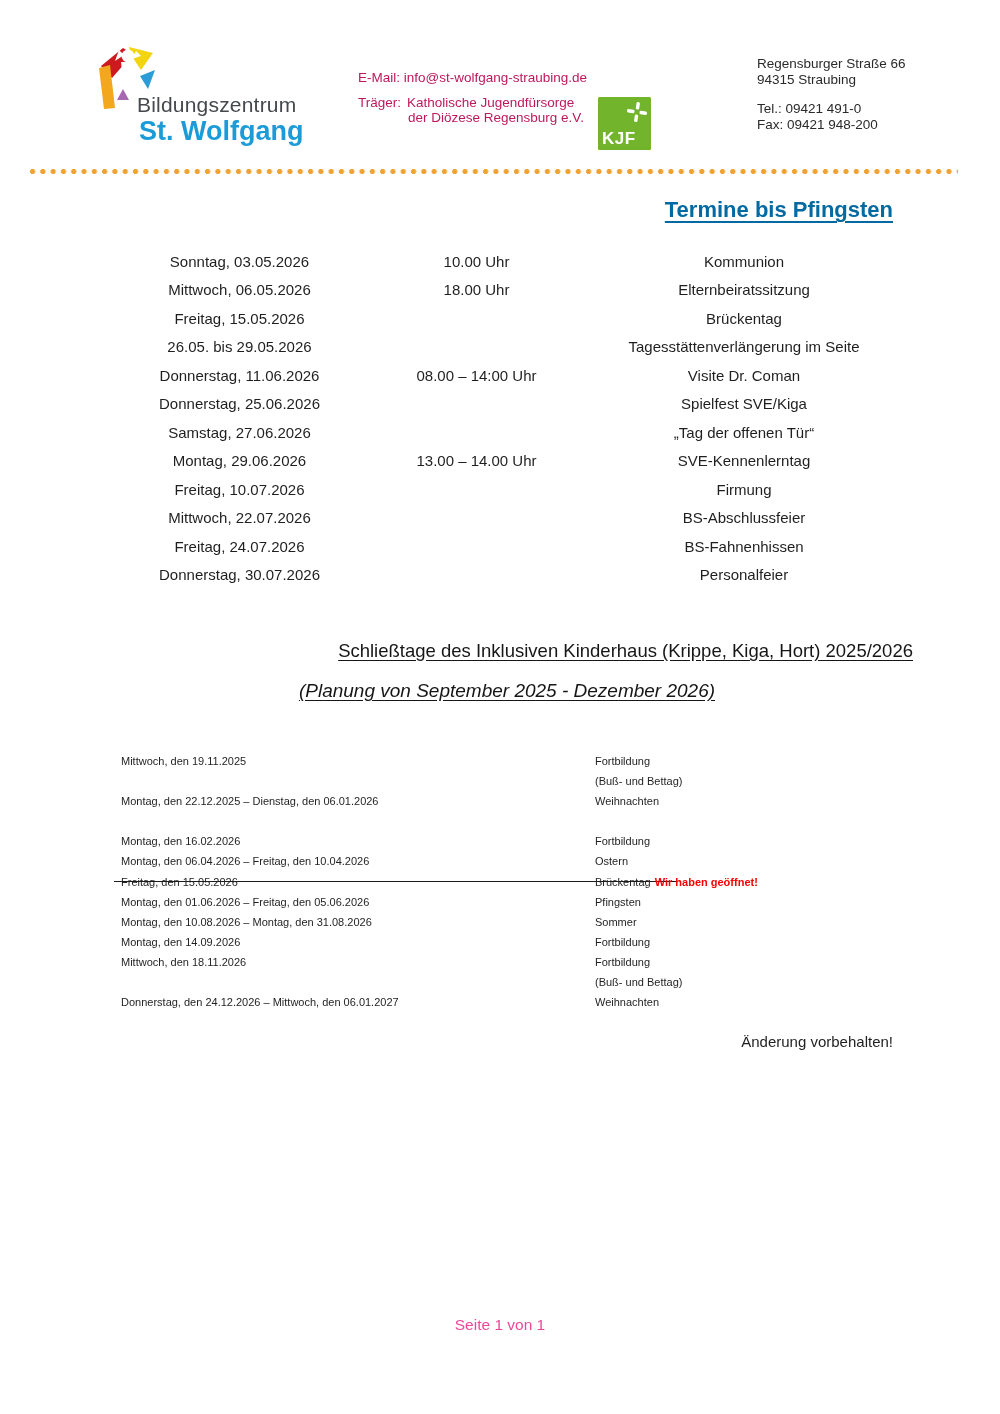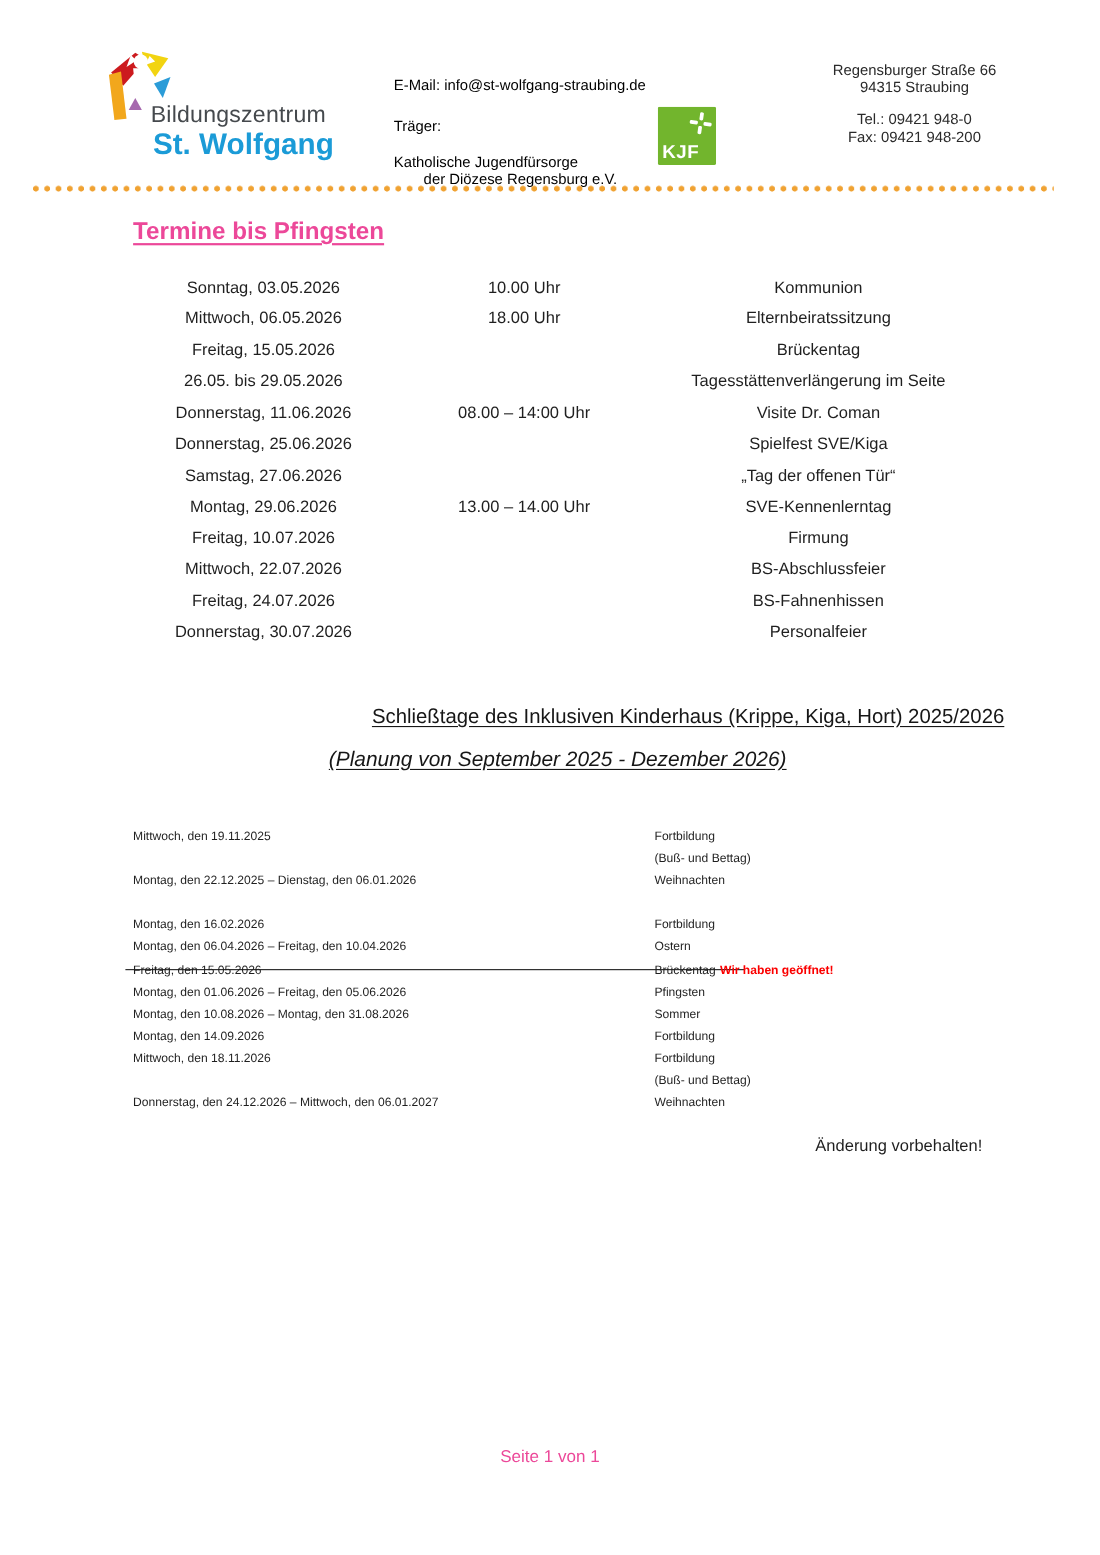--- a/index.html
+++ b/index.html
@@ -12,41 +12,41 @@
   .lg-red{fill:var(--logo-red,#cc1a1e);}
   .lg-yellow{fill:var(--logo-yellow,#f2d411);}
   .lg-blue{fill:var(--logo-lightblue,#2b9cd8);}
   .lg-purple{fill:var(--logo-purple,#a668ae);}
   .lg-white{fill:#ffffff;}
   .logo-org{position:absolute;left:137px;top:93px;font-size:21px;letter-spacing:.2px;
             color:var(--logo-gray,#45494d);}
   .logo-name{position:absolute;left:139px;top:116px;font-size:27px;font-weight:bold;
              color:var(--logo-blue,#1b9bd7);}
 
-  .contact-center{position:absolute;left:358px;top:70px;font-size:13.5px;line-height:15px;color:#000000;}
+  .contact-center{position:absolute;left:358px;top:70px;font-size:13.5px;line-height:15px;color:#be185d;}
   .cc-row{white-space:nowrap;}
-  .cc-traeger{margin-top:22px;display:flex;gap:18px;flex-direction:column;}
+  .cc-traeger{margin-top:10px;display:flex;gap:6px;}
   .cc-val div{white-space:nowrap;}
   .cc-val div:last-child{text-align:center;padding-left:1px;}
 
   .kjf{position:absolute;left:598px;top:97px;width:53px;height:53px;}
   .kjf-bg{fill:var(--kjf-green,#72b52d);}
   .kjf-cross rect{fill:#fff;}
   .kjf-text{font-size:17px;font-weight:bold;fill:#fff;letter-spacing:.5px;}
 
-  .contact-right{position:absolute;left:757px;top:56px;font-size:13.5px;line-height:15.5px;color:#2a2a2a;text-align:center;}
+  .contact-right{position:absolute;left:757px;top:56px;font-size:13.5px;line-height:15.5px;color:#2a2a2a;}
   .cr-tel{margin-top:14px;}
 
   .dotted-divider{position:absolute;left:30px;top:166px;width:928px;height:11px;
     background-image:radial-gradient(circle at 2.6px 5.5px,var(--accent-dots,#f0a232) 2.3px,rgba(240,162,50,0) 2.9px);
     background-size:10.3px 11px;background-repeat:repeat-x;}
 
   
-  .doc-title{position:absolute;left:121px;top:197px;width:772px;text-align:left;
-             font-size:22px;font-weight:bold;color:#ec4899;
+  .doc-title{position:absolute;left:121px;top:197px;width:772px;text-align:right;
+             font-size:22px;font-weight:bold;color:#0369a1;
              text-decoration:underline;text-decoration-thickness:2px;text-underline-offset:4px;}
   .sec-title{position:absolute;left:101px;top:640px;width:812px;text-align:right;font-size:18.5px;
              color:#161616;text-decoration:underline;text-underline-offset:3px;}
   .sec-sub{position:absolute;left:101px;top:680px;width:812px;text-align:center;font-size:19px;
            font-style:italic;color:#161616;text-decoration:underline;text-underline-offset:3px;}
 
   
   #termine-rows{position:absolute;left:121px;top:247px;width:772px;font-size:15px;}
   .t1-row{display:grid;grid-template-columns:237px 237px 1fr;height:28.5px;align-items:center;text-align:center;}
   .t1-col{white-space:nowrap;}
@@ -103,21 +103,21 @@
       <rect x="-1.7" y="-10" width="3.4" height="7.4" rx="1.2" transform="rotate(98)"></rect>
       <rect x="-1.7" y="-10" width="3.4" height="7.4" rx="1.2" transform="rotate(188)"></rect>
       <rect x="-1.7" y="-10" width="3.4" height="7.4" rx="1.2" transform="rotate(278)"></rect>
     </g>
     <text class="kjf-text" x="4" y="47">KJF</text>
   </svg>
 
   <div class="contact-right">
     <div>Regensburger Straße 66</div>
     <div>94315 Straubing</div>
-    <div class="cr-tel">Tel.: 09421 948-0</div>
+    <div class="cr-tel">Tel.: 09421 491-0</div>
     <div>Fax: 09421 948-200</div>
   </div>
 
   <div class="dotted-divider"></div>
 
   <div class="doc-title">Termine bis Pfingsten</div>
   <div id="termine-rows">
       <div class="t1-row">
         <span class="t1-col">Sonntag, 03.05.2026</span>
         <span class="t1-col">10.00 Uhr</span>

